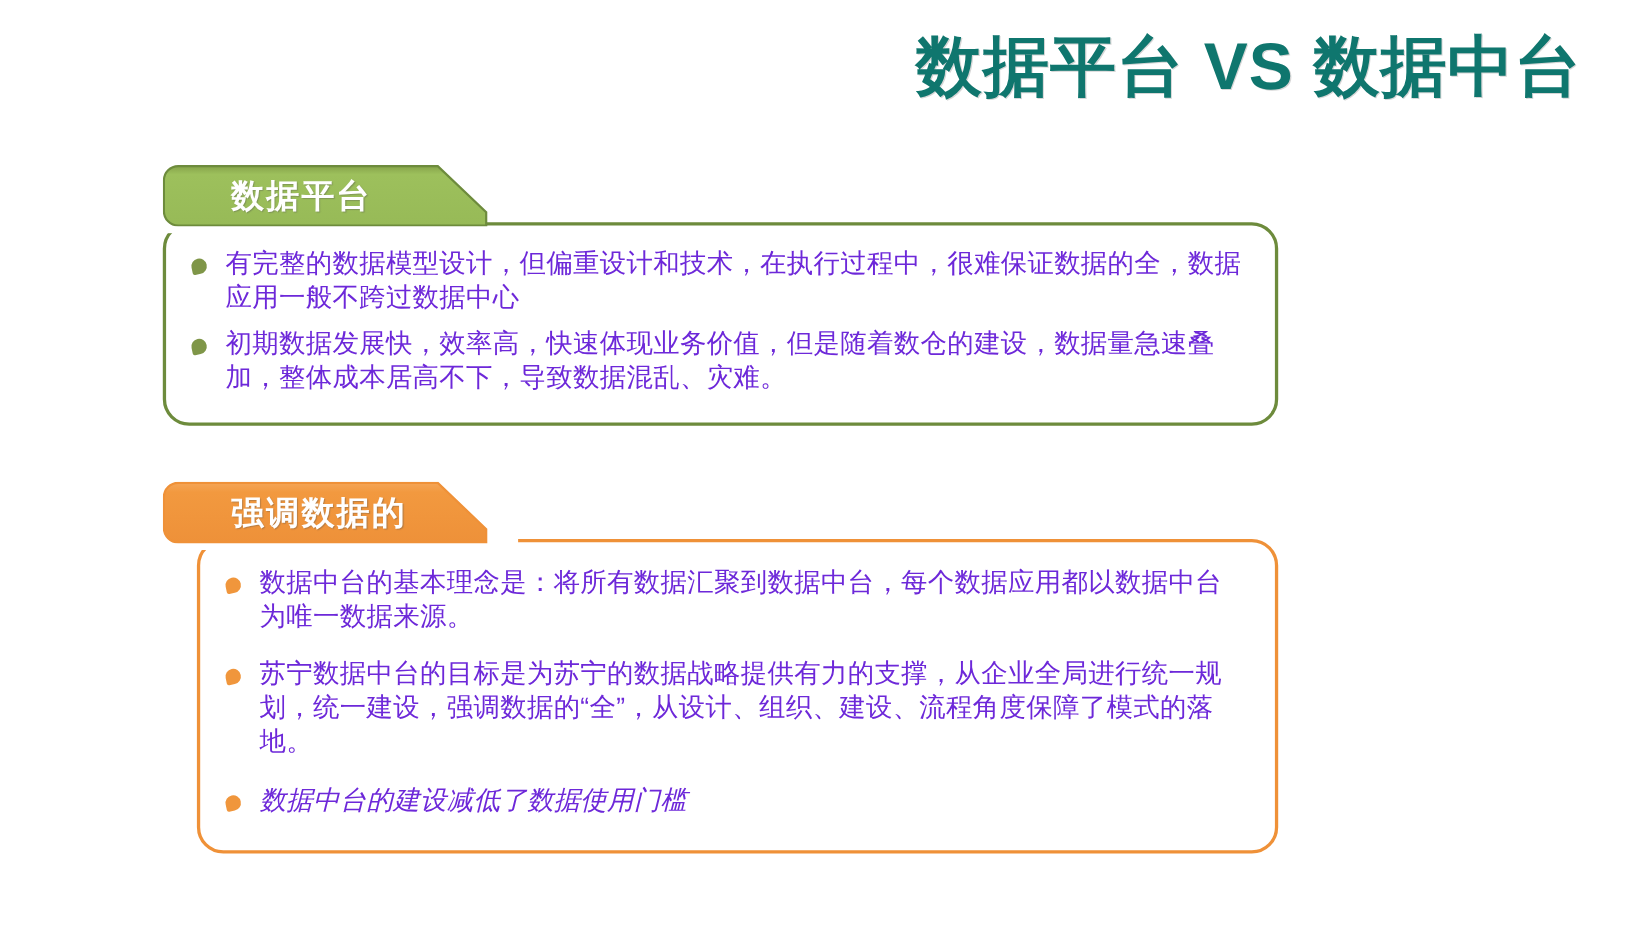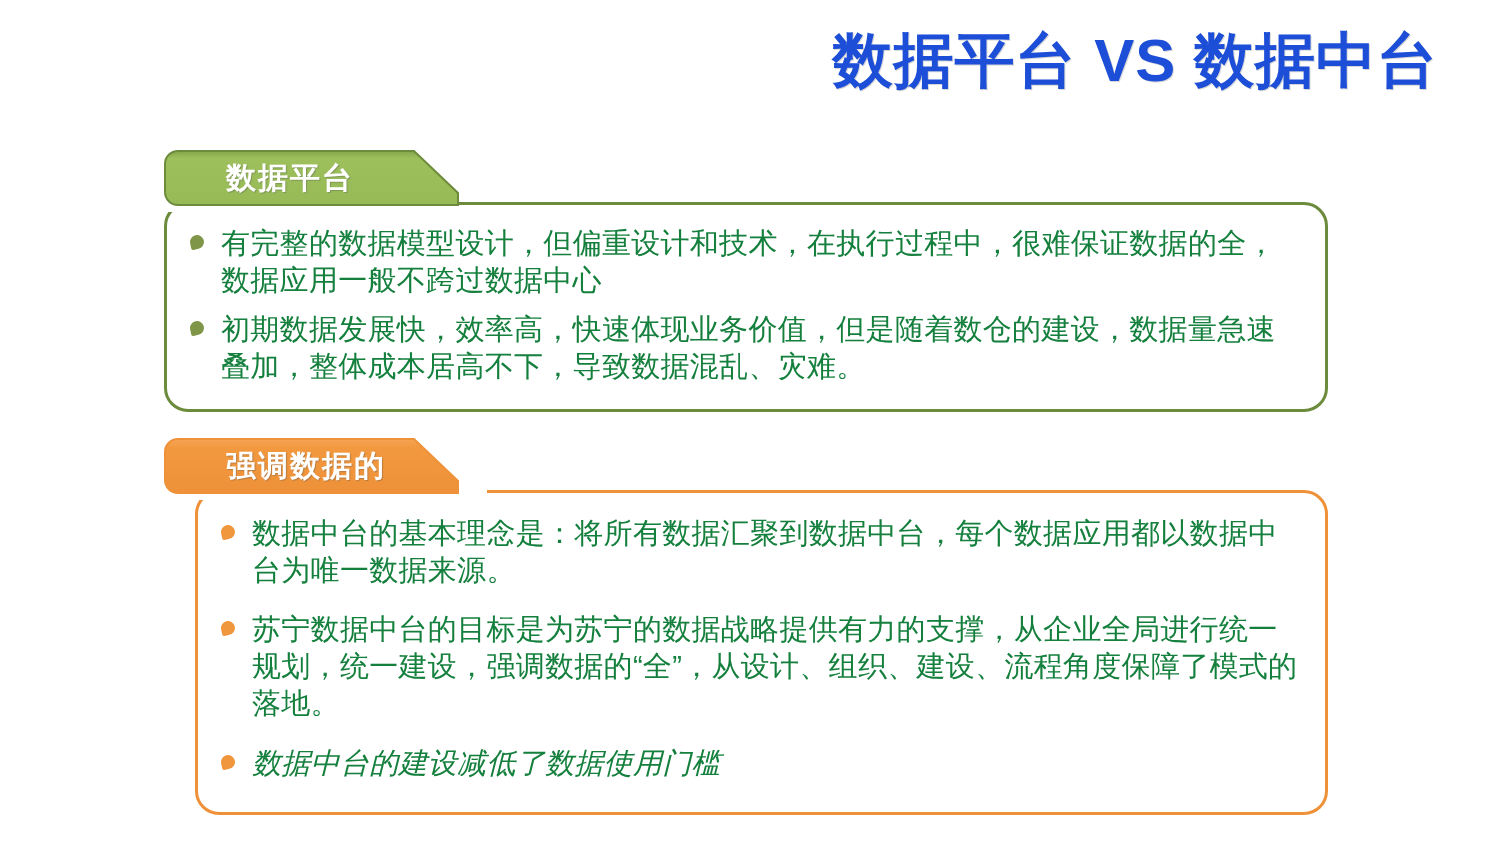--- a/index.html
+++ b/index.html
@@ -15,32 +15,32 @@
     position: relative;
   }
 
   
   .slide-title {
     position: absolute;
     top: 26px;
     right: 62px;
     font-size: 60px;
     font-weight: bold;
-    color: #1d4ed8;
+    color: #0f766e;
     letter-spacing: 1px;
     line-height: 1.15;
     white-space: nowrap;
     text-shadow: 1px 1px 0 rgba(120,120,120,0.30);
   }
 
   
   .card-block {
     position: absolute;
-    left: 164px;
-    width: 1164px;
+    left: 148px;
+    width: 1014px;
   }
 
   
   .card-tab {
     position: relative;
     height: 56px;
     width: 296px;
     box-sizing: border-box;
     display: flex;
     align-items: center;
@@ -88,22 +88,22 @@
 
   
   ul.bullets {
     list-style: none;
     margin: 0;
     padding: 0;
   }
   ul.bullets li {
     position: relative;
     padding-left: 44px;
-    color: #15803d;
-    font-size: 29px;
+    color: #6d28d9;
+    font-size: 24px;
     line-height: 1.28;
     letter-spacing: 0.3px;
   }
   ul.bullets li .bullet-dot {
     position: absolute;
     left: 13px;
     top: 10px;
     width: 14px;
     height: 14px;
     background: #7f9648;

